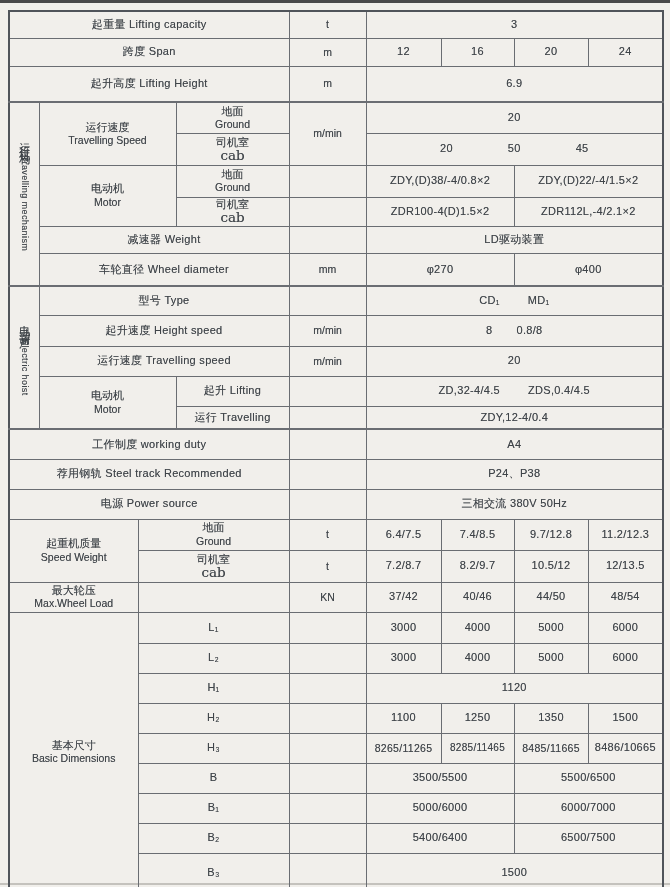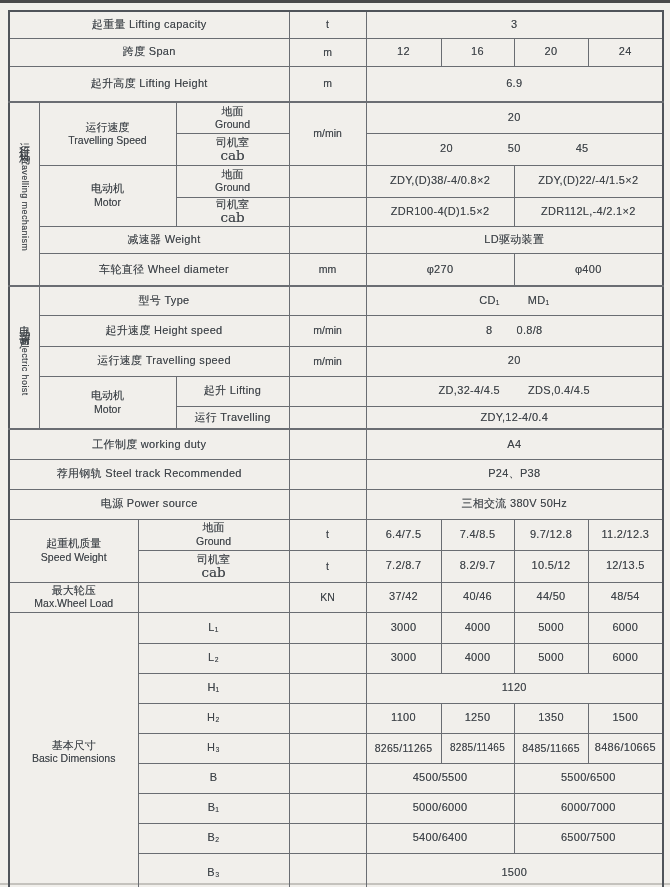--- a/index.html
+++ b/index.html
@@ -323,21 +323,21 @@
     <td class="unit"></td>
     <td class="val" style="font-size:10.5px">8265/11265</td>
     <td class="val" style="font-size:10px">8285/11465</td>
     <td class="val" style="font-size:10.5px">8485/11665</td>
     <td class="val" style="font-size:11px">8486/10665</td>
   </tr>
 
   <tr style="height:30px">
     <td class="lab" colspan="2">B</td>
     <td class="unit"></td>
-    <td class="val" colspan="2">4500/5500</td>
+    <td class="val" colspan="2">3500/5500</td>
     <td class="val" colspan="2">5500/6500</td>
   </tr>
 
   <tr style="height:30px">
     <td class="lab" colspan="2">B₁</td>
     <td class="unit"></td>
     <td class="val" colspan="2">5000/6000</td>
     <td class="val" colspan="2">6000/7000</td>
   </tr>
 

